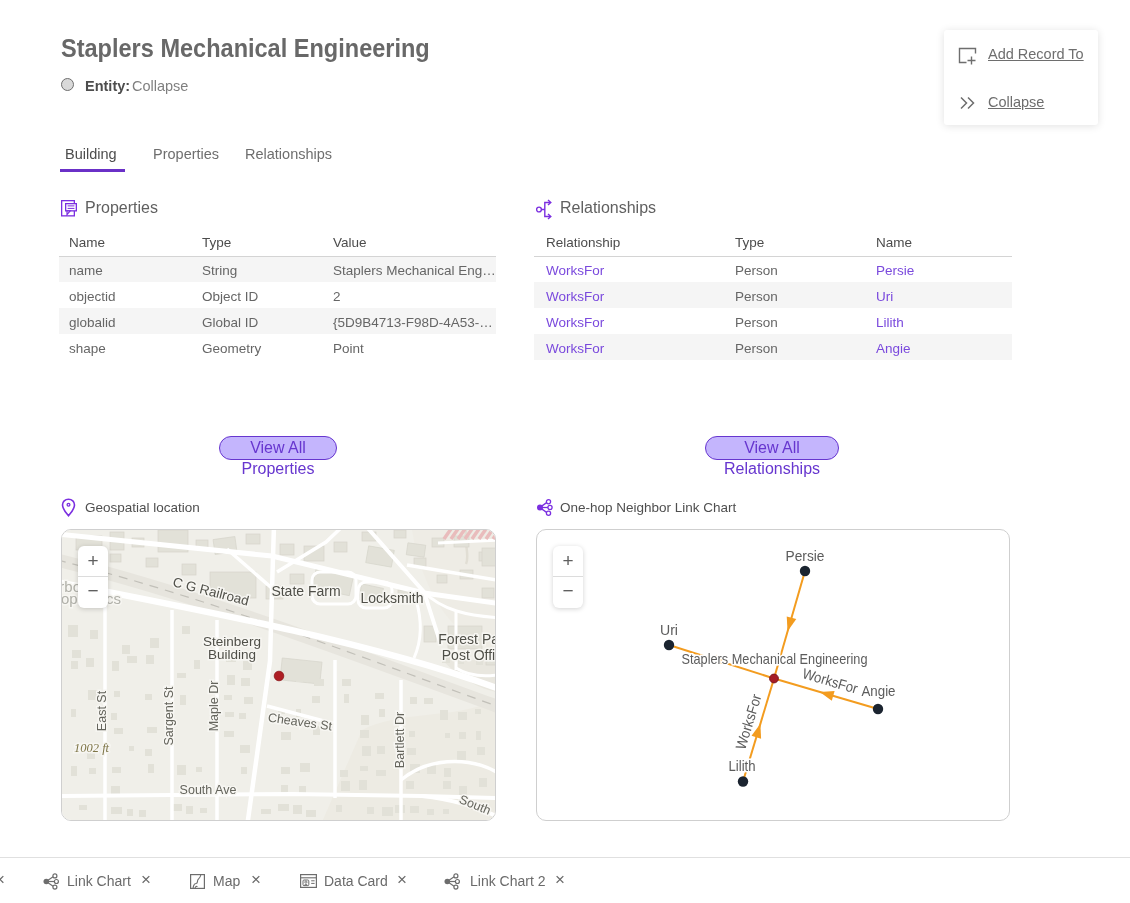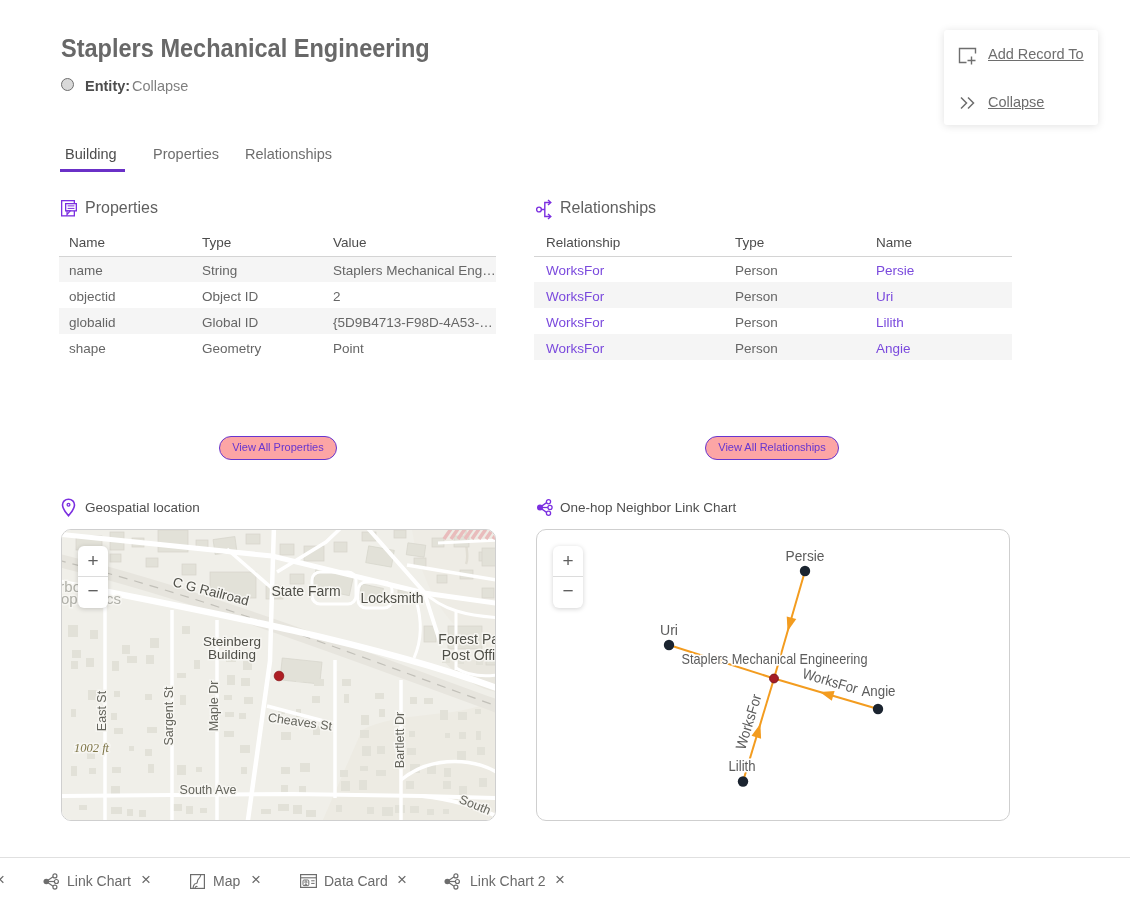--- a/index.html
+++ b/index.html
@@ -21,21 +21,21 @@
   .subheader { font-size:13.5px; color:#4f4f4f; }
 
   table.dt { border-collapse:collapse; table-layout:fixed; font-size:13.5px; color:#666666; }
   table.dt th { font-weight:normal; text-align:left; color:#4c4c4c; border-bottom:1px solid #d4d4d4; }
   table.dt th { height:26px; padding:0 0 0 10px; overflow:hidden; white-space:nowrap; }
   table.dt td { height:26px; padding:3px 0 0 10px; overflow:hidden; white-space:nowrap; }
   table.dt tr.alt td { background:#f5f5f5; }
   a.plink { color:#7a49dd; text-decoration:none; }
 
   .pillbtn { position:absolute; height:24px; border:1.5px solid #6736cf; border-radius:12px;
-     color:#6736cf; font-size:11px; line-height:21px; text-align:center; background:#fca5a5; }
+     color:#6736cf; font-size:16px; line-height:21px; text-align:center; background:#c4b5fd; }
 
   .panel { position:absolute; top:529px; height:292px; border:1px solid #cfcfcf; border-radius:10px;
      overflow:hidden; background:#fff; }
 
   .zoomctl { position:absolute; width:30px; height:62px; background:#fff; border-radius:6px;
      box-shadow:0 1px 5px rgba(0,0,0,0.18); z-index:5; }
   .zoomctl .zplus, .zoomctl .zminus { position:absolute; left:0; width:30px; height:31px;
      font-size:19px; color:#5f5f5f; text-align:center; line-height:30px; font-weight:normal; }
   .zoomctl .zplus { top:0; border-bottom:1px solid #dcdcdc; }
   .zoomctl .zminus { top:31px; line-height:27px; }

